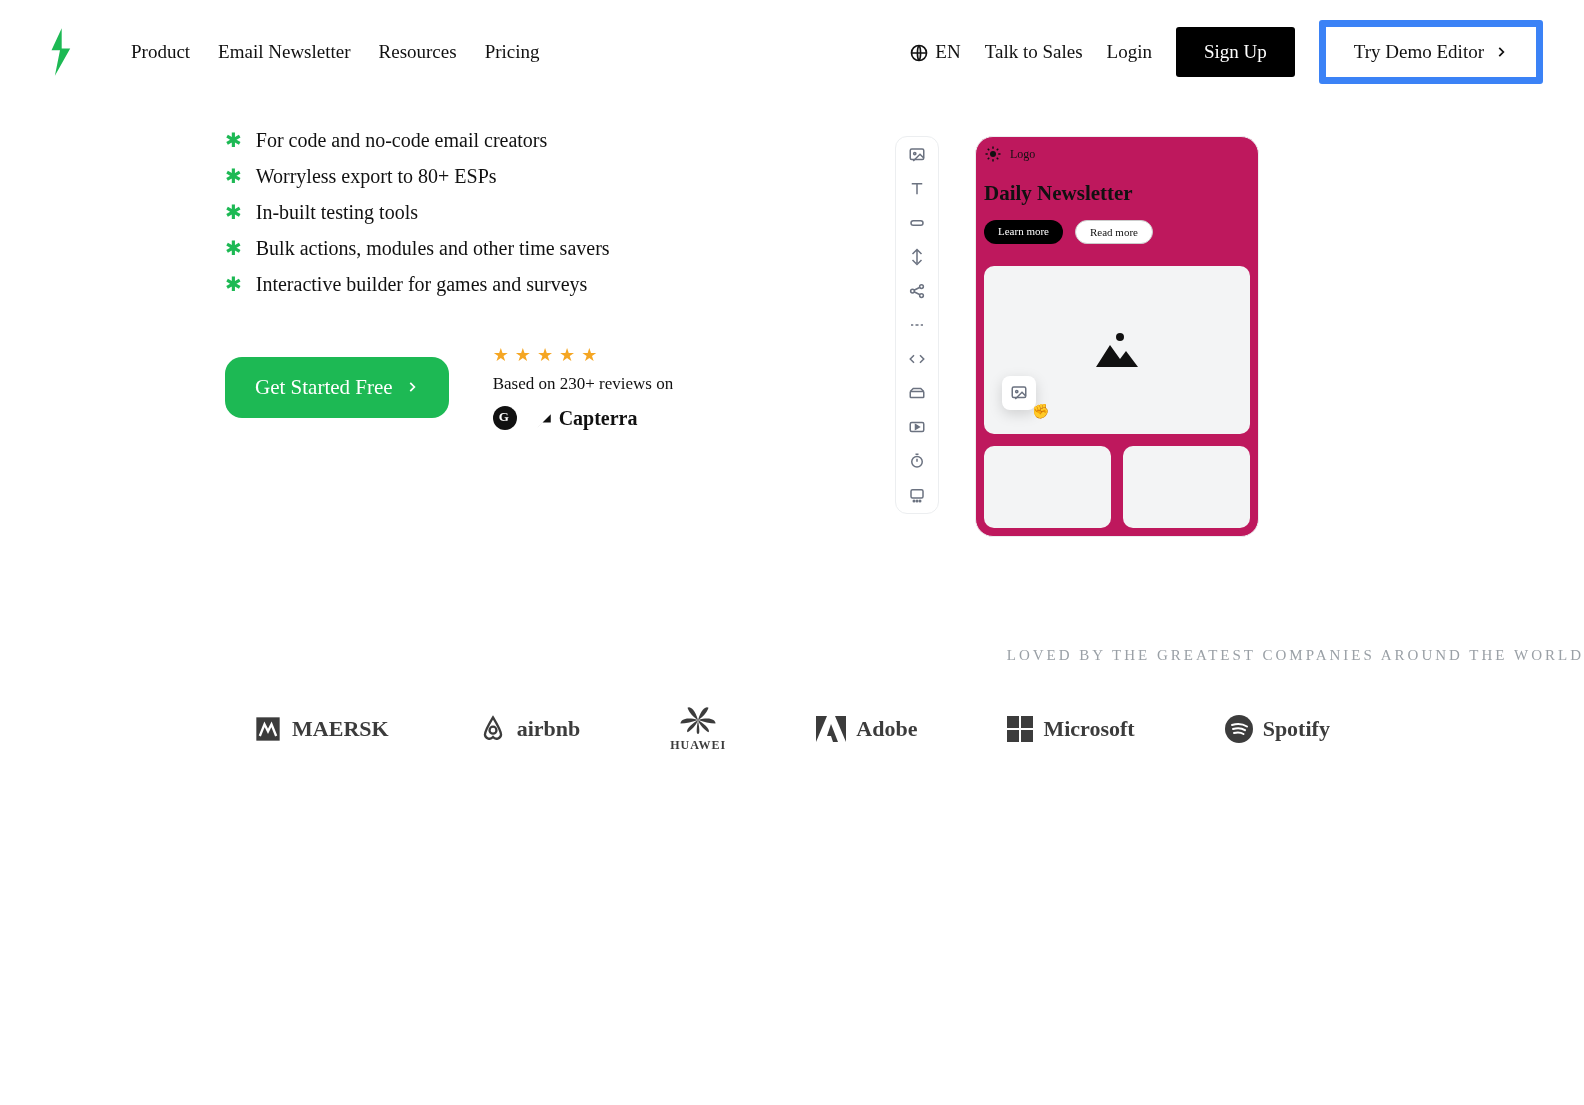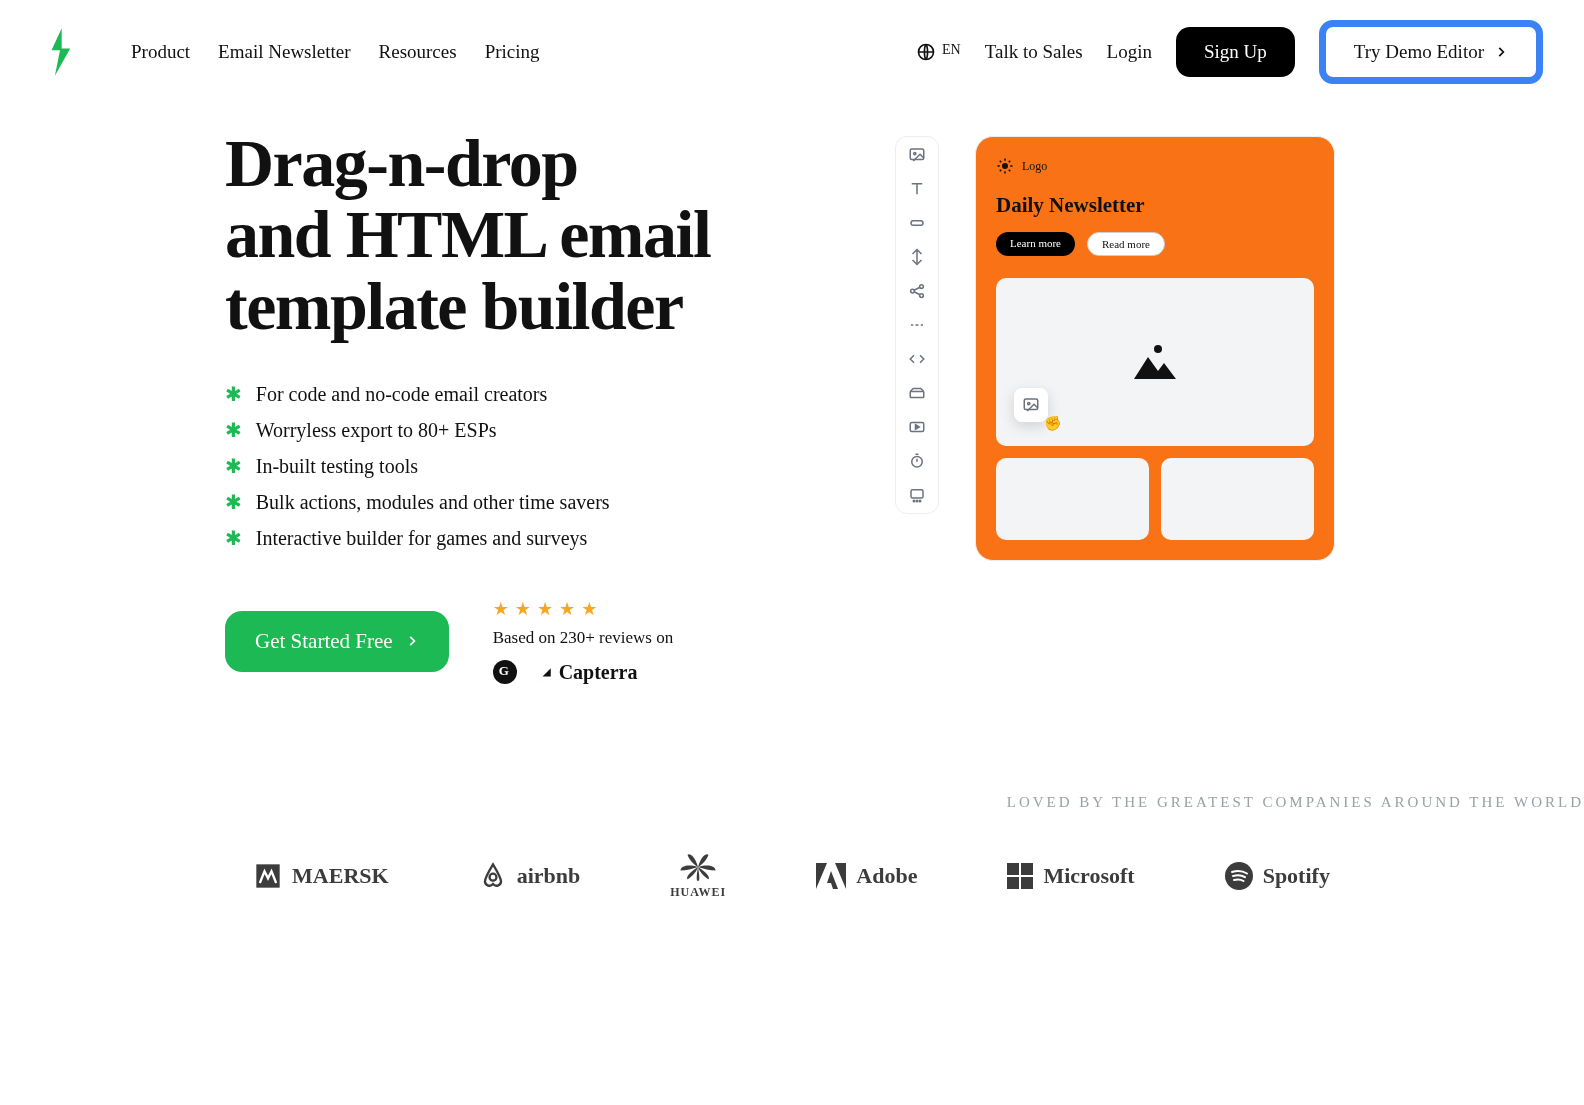--- a/index.html
+++ b/index.html
@@ -20,24 +20,24 @@
 }
 .logo {
   width: 38px; height: 60px;
   display: flex; align-items: center; justify-content: center;
   margin-right: 40px;
 }
 .nav-main { display: flex; gap: 28px; }
 .nav-link { font-size: 19px; color: #111; cursor: pointer; }
 .spacer { flex: 1; }
 .nav-right { display: flex; align-items: center; gap: 24px; }
-.lang { display: flex; align-items: flex-start; gap: 6px; font-size: 14px; cursor: pointer; }
+.lang { display: flex; align-items: flex-end; gap: 6px; font-size: 19px; cursor: pointer; }
 .btn {
   padding: 14px 28px;
-  border-radius: 14px;
+  border-radius: 3px;
   font-size: 19px;
   cursor: pointer;
   display: inline-flex; align-items: center; gap: 10px;
 }
 .btn-dark { background: #000; color: #fff; }
 .btn-outline { background: #fff; color: #111; border: 7px solid #3b82f6; }
 .txt-link { font-size: 19px; cursor: pointer; }
 
 
 .hero {
@@ -78,25 +78,25 @@
 .tool-rail {
   width: 44px;
   background: #fff;
   border: 1px solid #eceef0;
   border-radius: 12px;
   padding: 8px 0;
   display: flex; flex-direction: column; align-items: center; gap: 14px;
 }
 .rail-ic { width: 20px; height: 20px; color: #6b7280; display: flex; align-items: center; justify-content: center; }
 .canvas {
-  width: 360px;
+  width: 284px;
   border: 1px solid #eceef0;
   border-radius: 18px;
-  padding: 20px;
-  background: #f97316;
+  padding: 8px;
+  background: #be185d;
 }
 .c-head { display: flex; align-items: center; gap: 8px; margin-bottom: 18px; }
 .c-sun { width: 18px; height: 18px; }
 .c-logo-txt { font-size: 12px; color: #111; }
 .c-title { font-size: 21px; font-weight: 600; margin-bottom: 14px; }
 .c-btns { display: flex; gap: 12px; margin-bottom: 22px; }
 .c-pill { padding: 5px 14px; border-radius: 999px; font-size: 11px; }
 .c-pill-dark { background: #000; color: #fff; }
 .c-pill-out { background: #fff; color: #111; border: 1px solid #ccc; }
 .c-img {
@@ -161,25 +161,20 @@
       <span>Try Demo Editor</span>
       <svg width="14" height="14" viewBox="0 0 24 24" fill="none" stroke="#111" stroke-width="3">
           <path d="M9 5l7 7-7 7"></path>
         </svg>
     </div>
   </div>
 </div>
 
 <div class="hero">
   <div class="hero-left">
-    <h1>
-      <span>Drag-n-drop</span><br>
-      <span>and HTML email</span><br>
-      <span>template builder</span>
-    </h1>
 
     <div class="features">
       <div class="feat">
           <span class="asterisk">✱</span>
           <span>For code and no-code email creators</span>
         </div>
       <div class="feat">
           <span class="asterisk">✱</span>
           <span>Worryless export to 80+ ESPs</span>
         </div>

